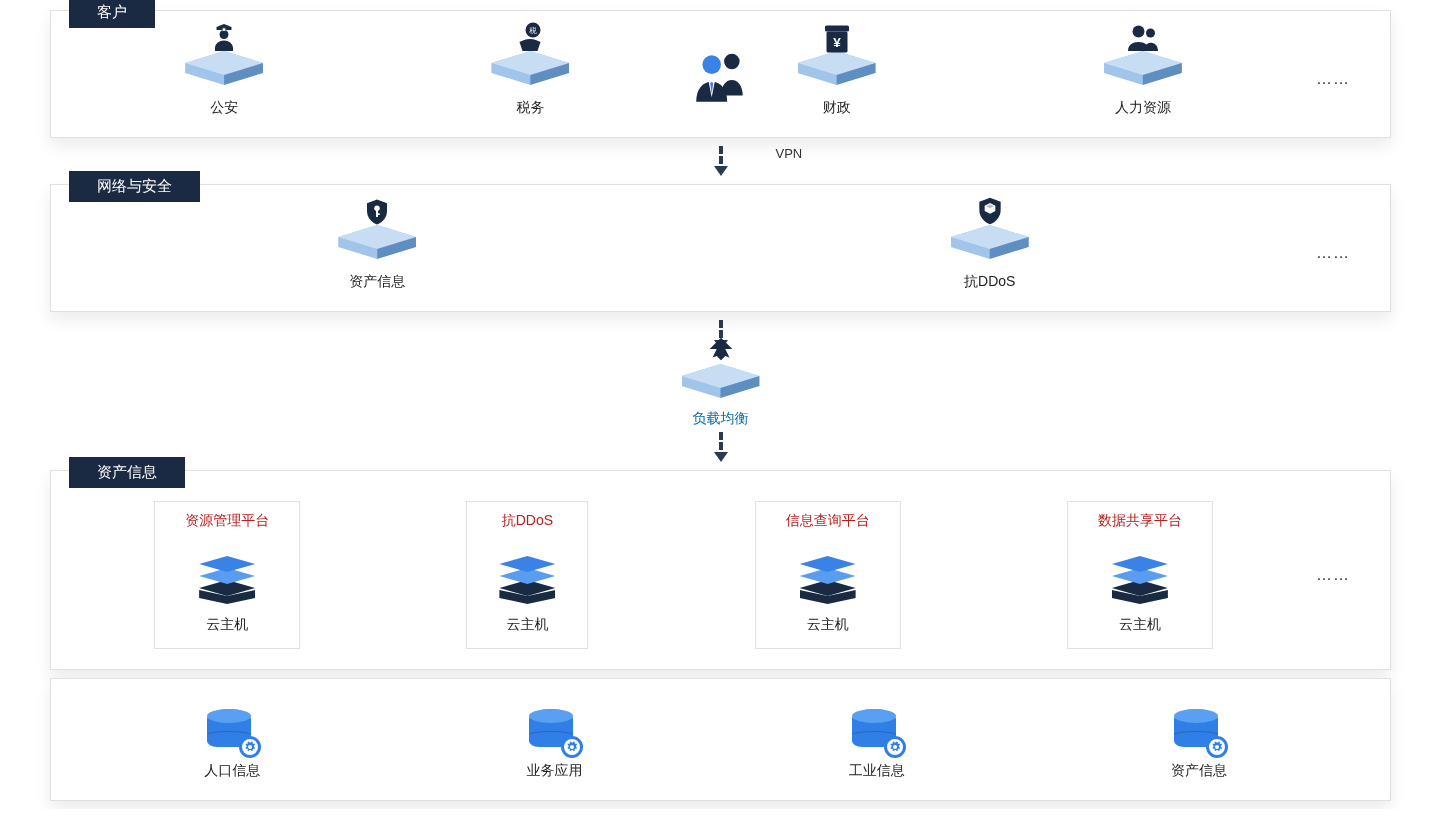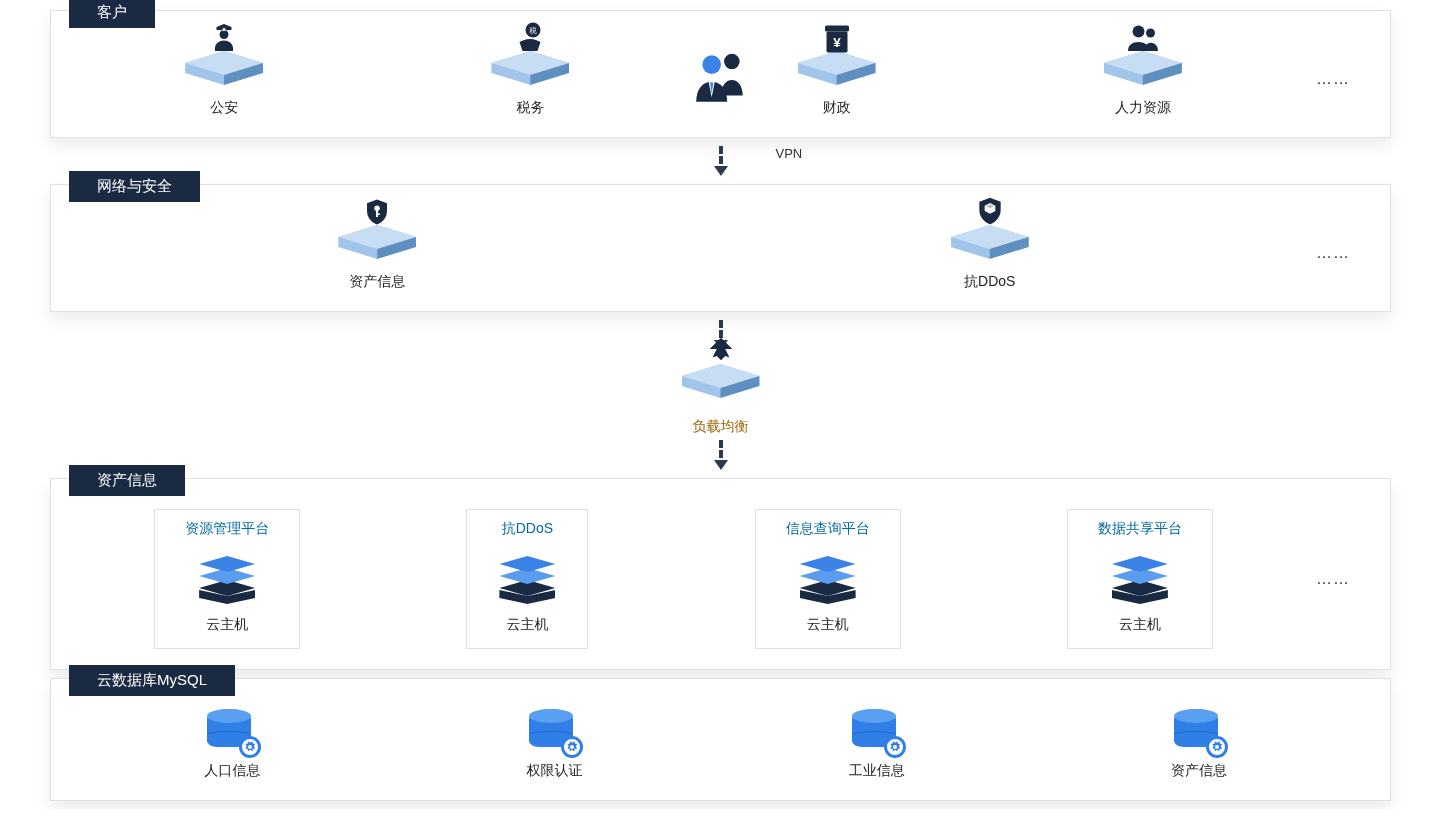--- a/index.html
+++ b/index.html
@@ -118,35 +118,35 @@
     color: #333;
   }
   .lb-section {
     display: flex;
     flex-direction: column;
     align-items: center;
     margin: 4px 0;
   }
   .lb-label {
     font-size: 14px;
-    color: #a16207;
-    margin-top: 14px;
+    color: #0369a1;
+    margin-top: 6px;
   }
   .subbox {
     border: 1px solid #e0e0e0;
     padding: 10px 30px 14px 30px;
     display: flex;
     flex-direction: column;
     align-items: center;
     gap: 10px;
   }
   .subbox-title {
     font-size: 14px;
-    color: #0369a1;
-    margin-bottom: 8px;
+    color: #b91c1c;
+    margin-bottom: 16px;
   }
   .stack-icon {
     width: 60px;
     height: 50px;
     position: relative;
   }
   .stack-layer {
     position: absolute;
     width: 56px;
     height: 16px;
@@ -385,21 +385,20 @@
             <div class="stack-layer l1"></div>
           </div>
         <div class="item-label">云主机</div>
       </div>
     </div>
     <div class="ellipsis">……</div>
   </div>
 </div>
 
 <div class="section">
-  <div class="section-label">云数据库MySQL</div>
   <div class="row">
     <div class="row-inner">
       <div class="item">
         <div class="db-icon">
             <div class="db-cyl"></div>
             <div class="db-gear">
               <svg viewBox="0 0 24 24">
                 <path fill="#2f7fe6" d="M12 8a4 4 0 100 8 4 4 0 000-8zm8 4l2 1-1 3-2-1a8 8 0 01-2 2l1 2-3 1-1-2h-3l-1 2-3-1 1-2a8 8 0 01-2-2l-2 1-1-3 2-1v-3l-2-1 1-3 2 1a8 8 0 012-2l-1-2 3-1 1 2h3l1-2 3 1-1 2a8 8 0 012 2l2-1 1 3-2 1v3z"></path>
               </svg>
             </div>
@@ -408,21 +407,21 @@
       </div>
       <div class="item">
         <div class="db-icon">
             <div class="db-cyl"></div>
             <div class="db-gear">
               <svg viewBox="0 0 24 24">
                 <path fill="#2f7fe6" d="M12 8a4 4 0 100 8 4 4 0 000-8zm8 4l2 1-1 3-2-1a8 8 0 01-2 2l1 2-3 1-1-2h-3l-1 2-3-1 1-2a8 8 0 01-2-2l-2 1-1-3 2-1v-3l-2-1 1-3 2 1a8 8 0 012-2l-1-2 3-1 1 2h3l1-2 3 1-1 2a8 8 0 012 2l2-1 1 3-2 1v3z"></path>
               </svg>
             </div>
           </div>
-        <div class="item-label">权限认证</div>
+        <div class="item-label">业务应用</div>
       </div>
       <div class="item">
         <div class="db-icon">
             <div class="db-cyl"></div>
             <div class="db-gear">
               <svg viewBox="0 0 24 24">
                 <path fill="#2f7fe6" d="M12 8a4 4 0 100 8 4 4 0 000-8zm8 4l2 1-1 3-2-1a8 8 0 01-2 2l1 2-3 1-1-2h-3l-1 2-3-1 1-2a8 8 0 01-2-2l-2 1-1-3 2-1v-3l-2-1 1-3 2 1a8 8 0 012-2l-1-2 3-1 1 2h3l1-2 3 1-1 2a8 8 0 012 2l2-1 1 3-2 1v3z"></path>
               </svg>
             </div>
           </div>

